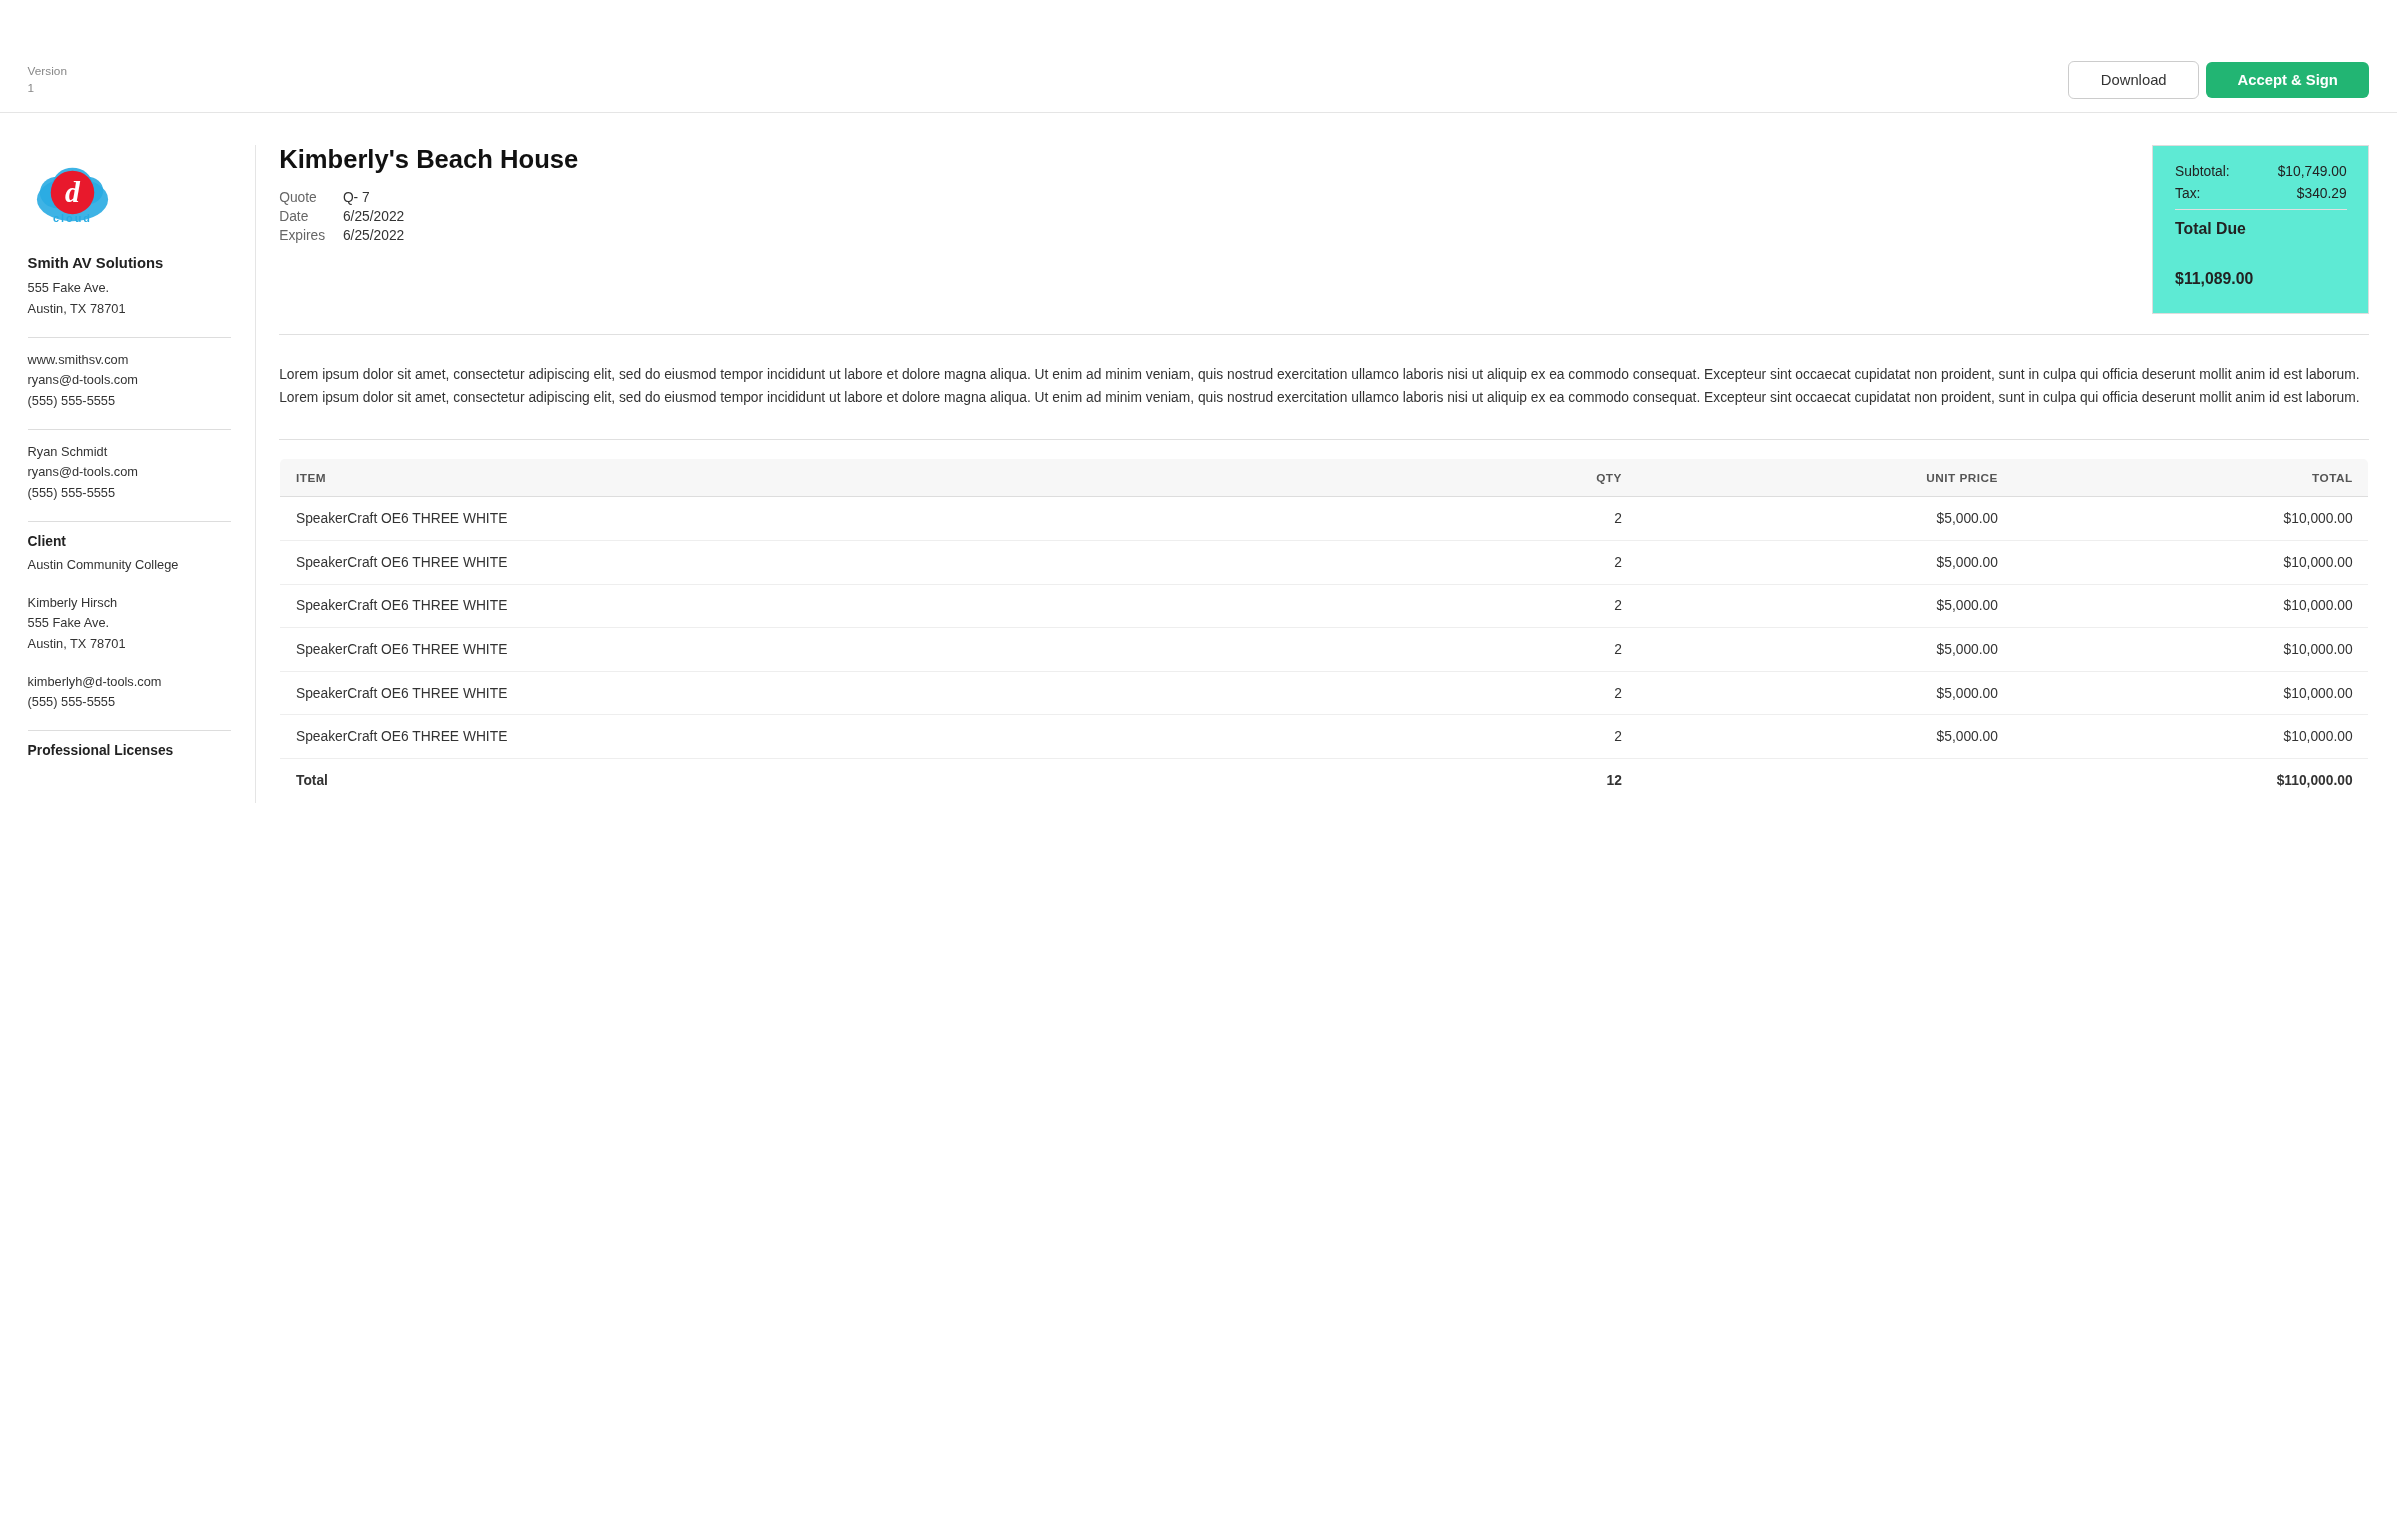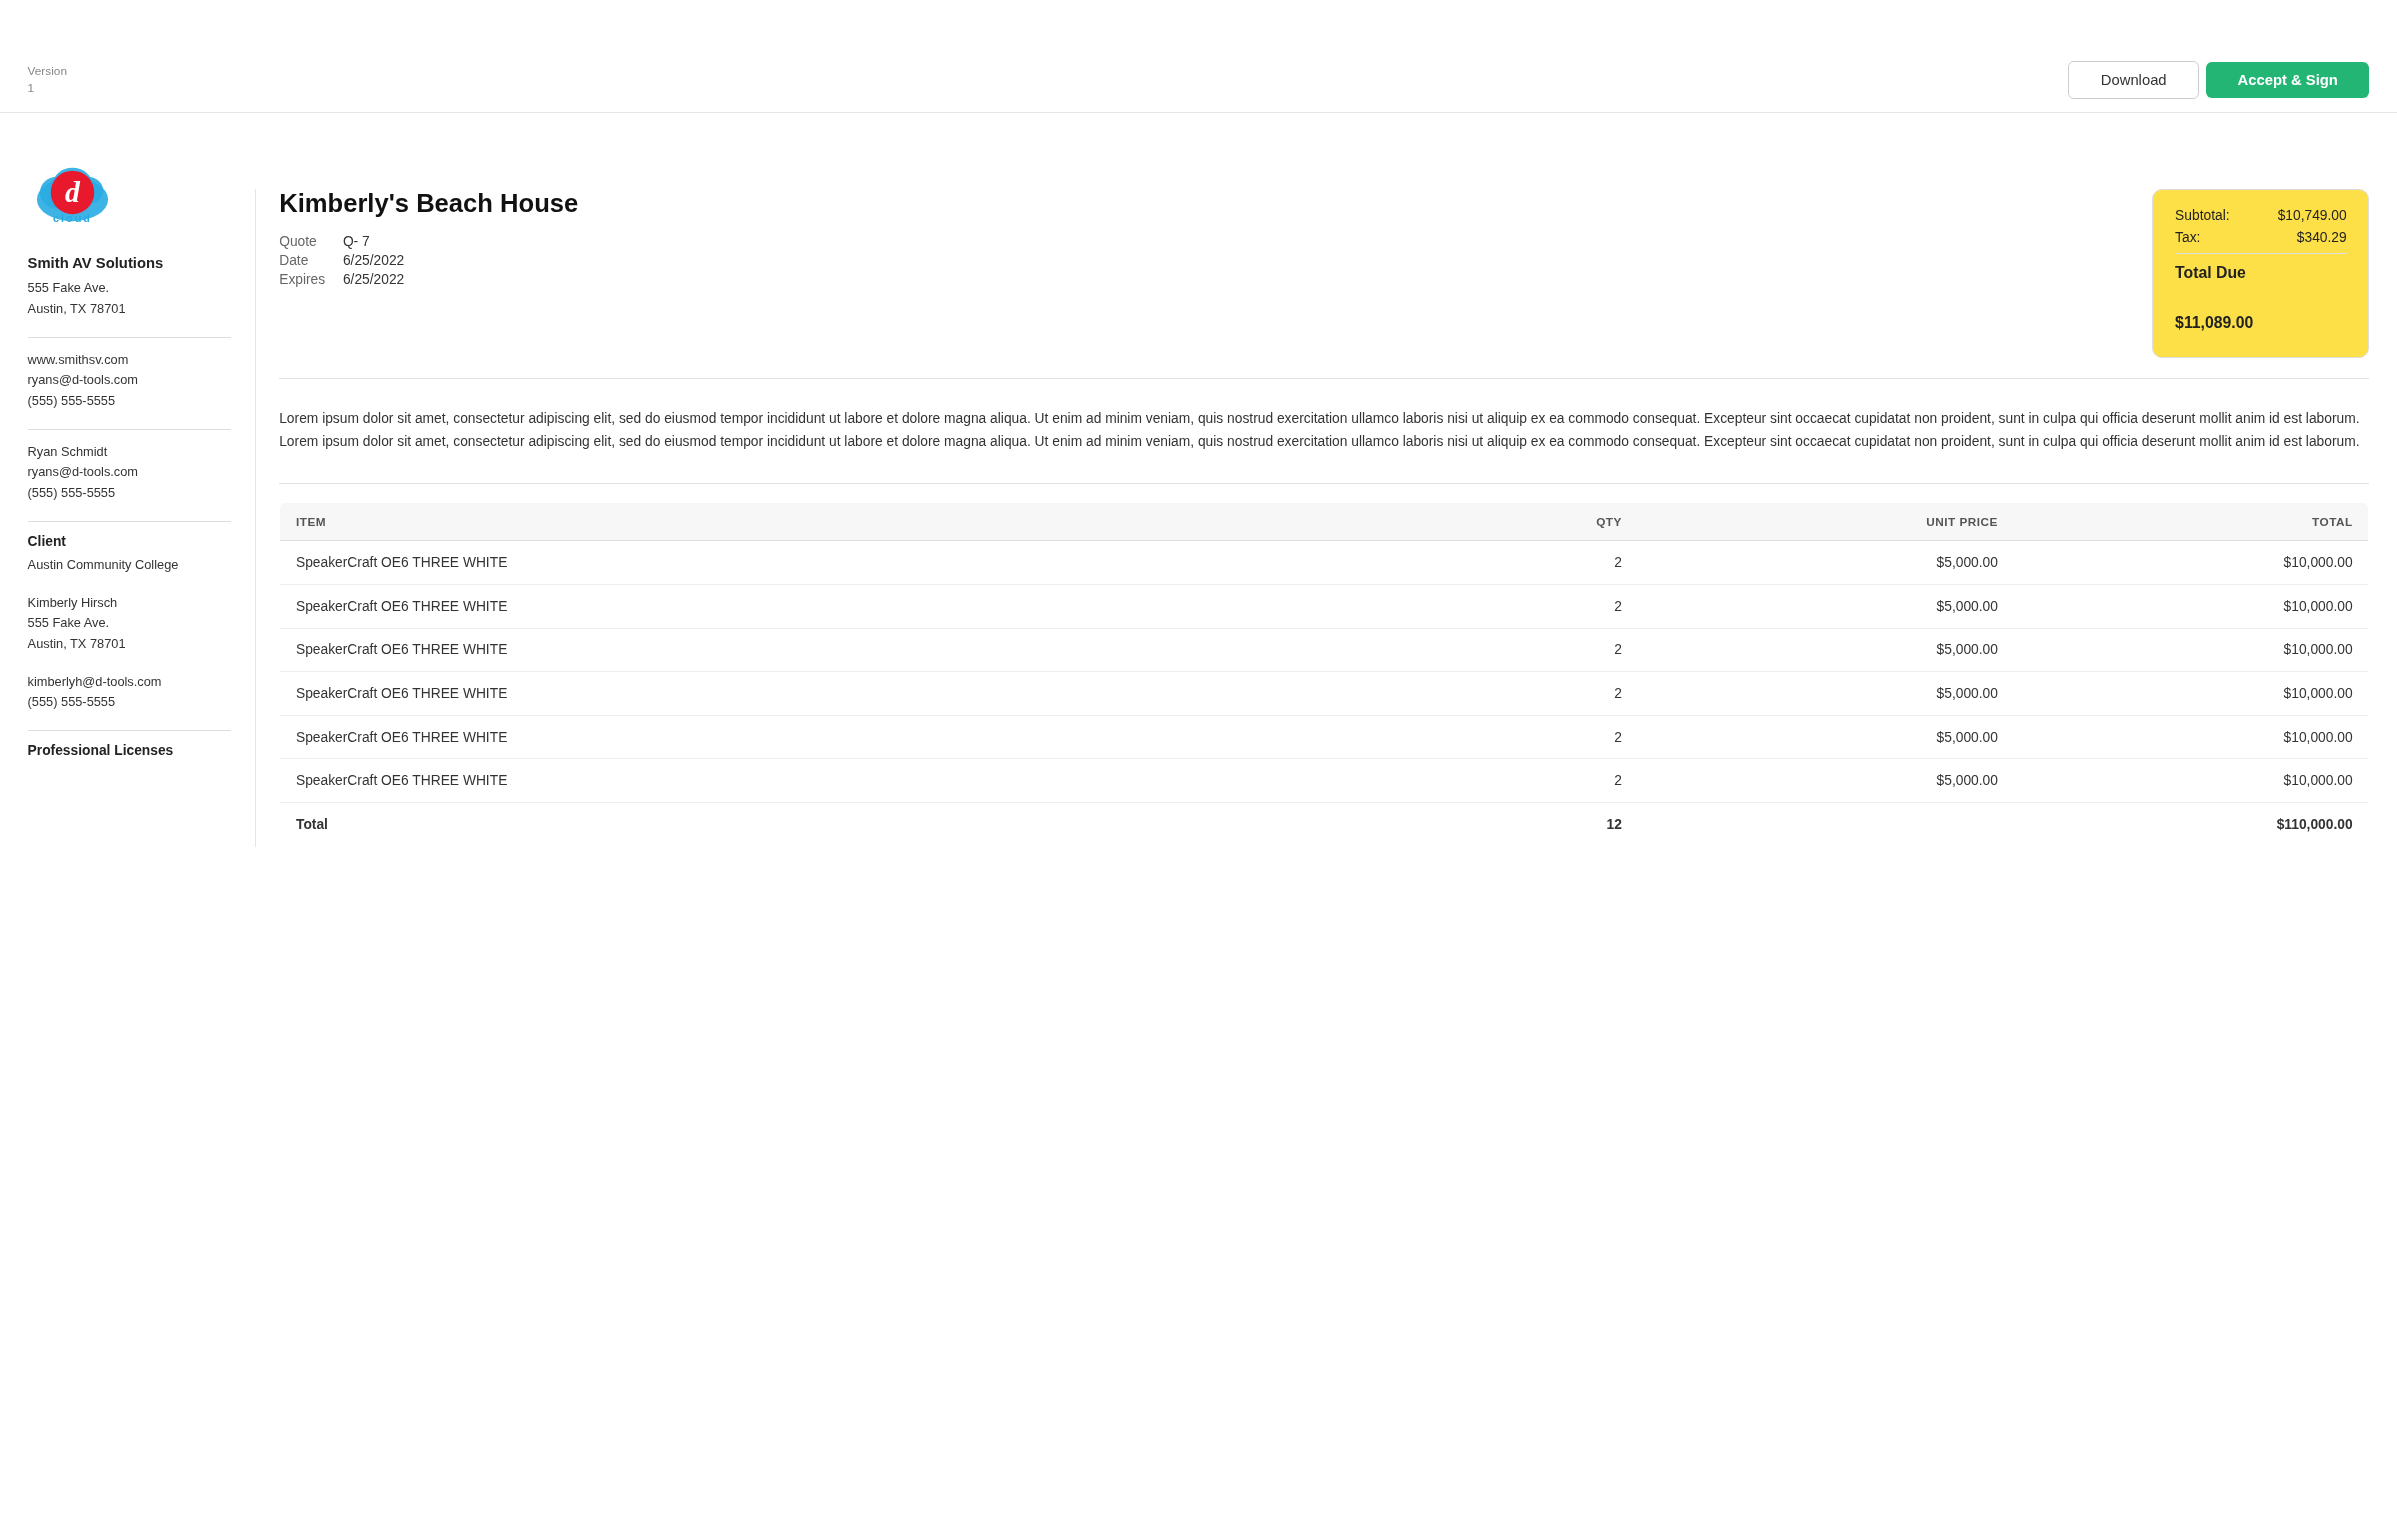--- a/index.html
+++ b/index.html
@@ -62,21 +62,20 @@
     }
     .sidebar-block { margin-bottom: 17.7px; font-size: 12.8px; color: #333; line-height: 1.6; }
     .sidebar-divider { border: none; border-top: 1px solid #ddd; margin: 11.8px 0; }
     .section-title { font-weight: 700; font-size: 13.8px; margin-bottom: 5.9px; }
 
     
     .content {
       flex: 1;
       padding-left: 23.6px;
       border-left: 1px solid #e5e5e5;
-      margin-top: 44px;
     }
 
     
     .doc-header {
       display: flex;
       justify-content: space-between;
       align-items: flex-start;
       margin-bottom: 19.7px;
     }
     .doc-title {
@@ -84,24 +83,24 @@
       font-weight: 700;
       margin-bottom: 13.8px;
       color: #111;
     }
     .doc-meta table { border-collapse: collapse; }
     .doc-meta td { padding: 2px 17.7px 2px 0; font-size: 13.8px; color: #333; }
     .doc-meta td:first-child { color: #666; }
 
     .summary-box {
       border: 1px solid #ddd;
-      border-radius: 10px;
+      border-radius: 0;
       padding: 17.7px 21.7px;
       min-width: 217px;
-      background: #fde047;
+      background: #5eead4;
     }
     .summary-row { display: flex; justify-content: space-between; gap: 31.5px; font-size: 13.8px; margin-bottom: 7.9px; }
     .summary-row.total { font-weight: 700; font-size: 15.8px; margin-top: 3.9px; border-top: 1px solid #e0e0e0; padding-top: 9.9px; flex-direction: column; }
 
     
     .section-divider { border: none; border-top: 1px solid #e0e0e0; margin: 17.7px 0; }
 
     
     .description-block {
       font-size: 13.8px;

